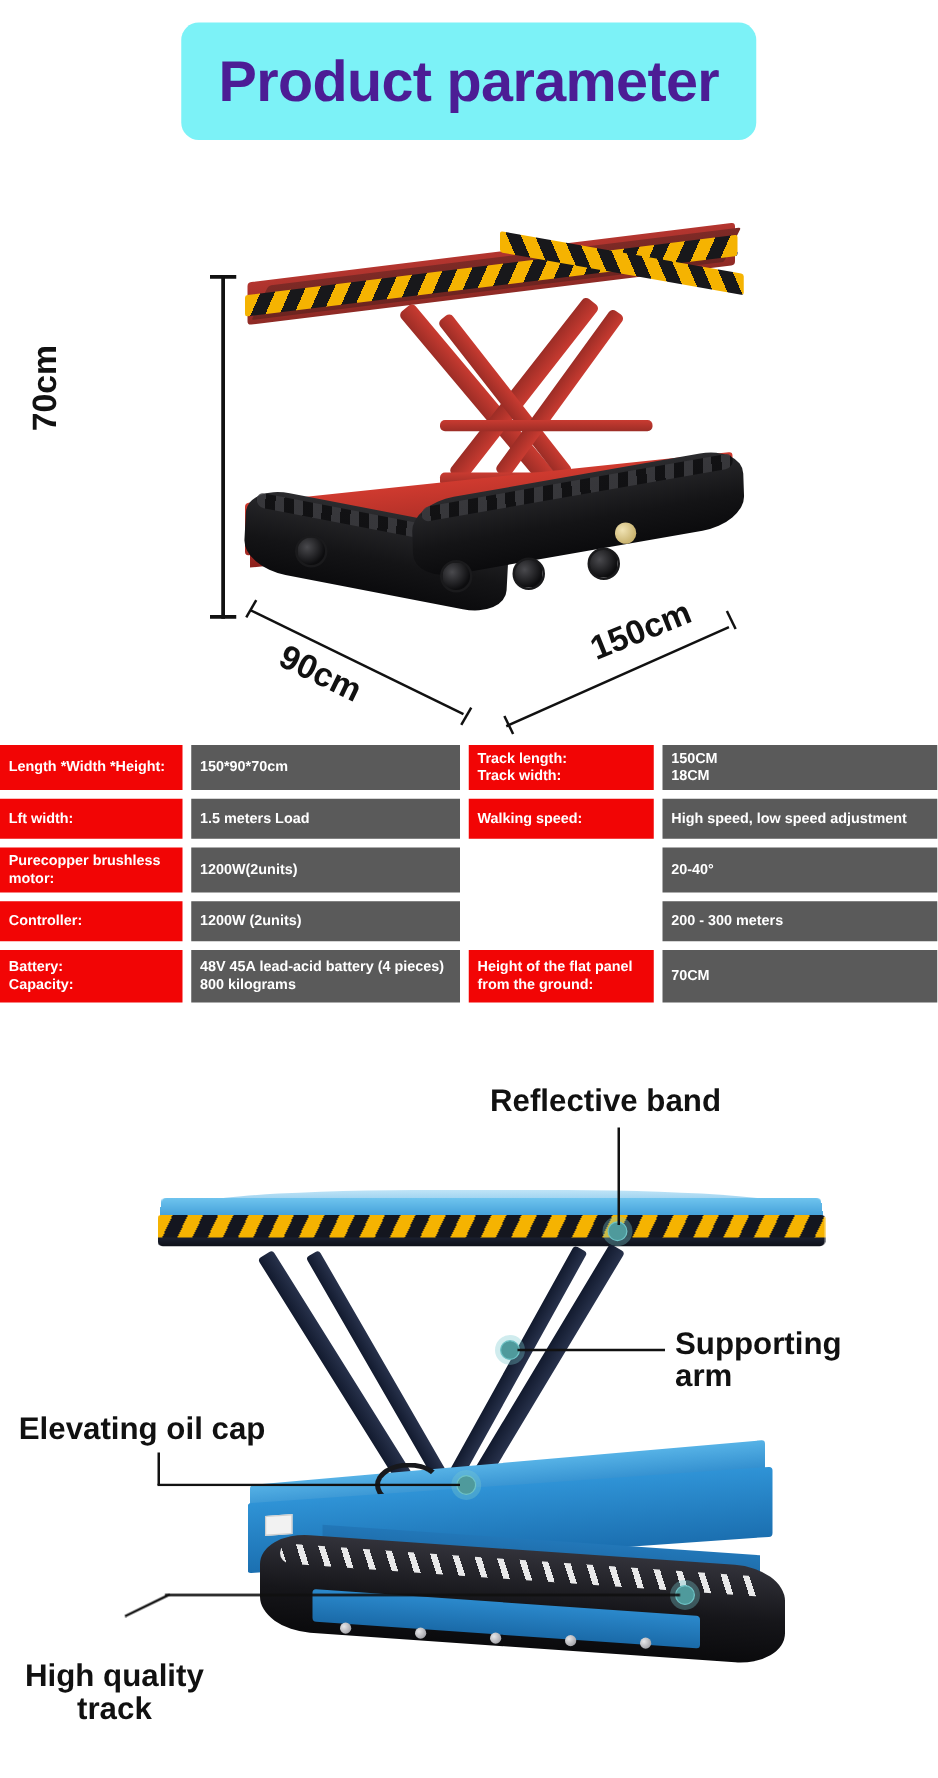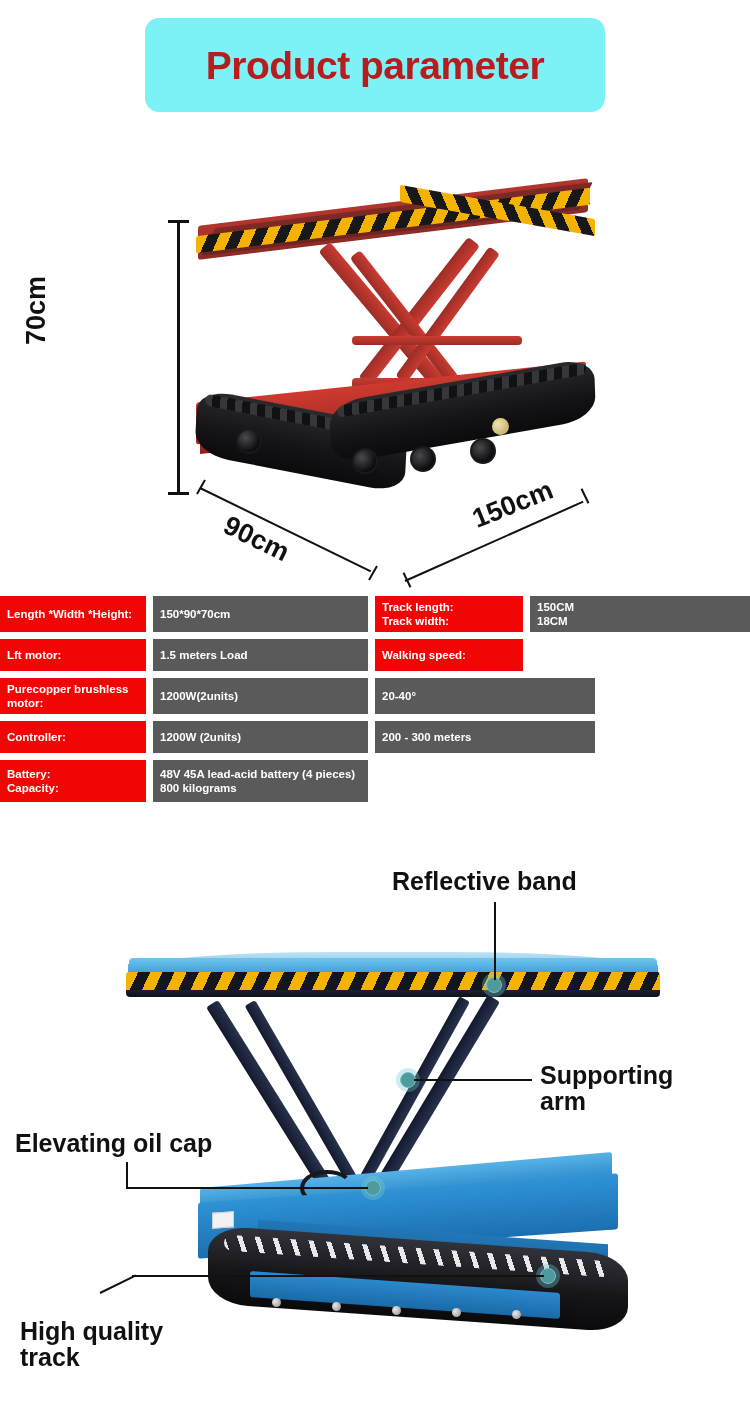--- a/index.html
+++ b/index.html
@@ -16,23 +16,23 @@
   
   .title-banner {
     position: absolute;
     left: 145px; top: 18px;
     width: 460px; height: 94px;
     background: #7cf2f7;
     border-radius: 14px;
     display: flex; align-items: center; justify-content: center;
   }
   .title-banner .title-text {
-    font-size: 39px;
+    font-size: 46px;
     font-weight: bold;
-    color: #b91c1c;
+    color: #4c1d95;
     letter-spacing: -0.5px;
     line-height: 1;
   }
 
   
   .hero { position: absolute; left: 0; top: 150px; width: 750px; height: 430px; }
 
   .dim-label {
     position: absolute;
     font-size: 27px; font-weight: bold; color:#111;
@@ -134,21 +134,21 @@
   .hub {
     position:absolute; width:17px; height:17px; border-radius:50%;
     background: radial-gradient(circle at 35% 35%, #f0e3b4, #b99f52);
   }
 
   
   .spec-table { position: absolute; left: 0; top: 596px; width: 750px; }
   .spec-row { display: flex; gap: 7px; margin-bottom: 7px; }
   .spec-group { display: flex; gap: 7px; }
   .g-left  { width: 368px; }
-  .g-right { width: 375px; }
+  .g-right { width: 375px; justify-content: flex-end; }
   .cell {
     display: flex; align-items: center;
     padding: 5px 7px;
     font-size: 11.5px; font-weight: bold;
     line-height: 1.22;
     white-space: pre-line;
   }
   .cell-label { background: #f20505; color: #ffffff; }
   .cell-value { background: #5a5a5a; color: #ffffff; font-weight: bold; }
   .g-left .cell-label  { width: 146px; min-width:146px; }
@@ -165,21 +165,21 @@
   .callout-area { position: absolute; left: 0; top: 840px; width: 666px; height: 582px; }
 
   .callout-label {
     position: absolute;
     font-size: 25px; font-weight: bold; color: #111;
     white-space: pre-line; line-height: 1.05;
   }
   .cl-reflective { left: 392px; top: 28px; }
   .cl-support    { left: 540px; top: 222px; }
   .cl-oil        { left: 15px;  top: 290px; }
-  .cl-track      { left: 20px;  top: 478px; }
+  .cl-track      { left: 20px;  top: 488px; text-align: center; }
 
   .lead { position: absolute; background: #111; }
   .lead-v { width: 2px; }
   .lead-h { height: 2px; }
   .lead-d { height: 2px; transform-origin: left center; }
 
   .marker {
     position:absolute; width: 16px; height: 16px; border-radius:50%;
     background: #4f9a9c;
     box-shadow: 0 0 0 4px rgba(120,200,205,.35);
@@ -350,25 +350,26 @@
       <div class="spec-group g-right">
         <div class="cell cell-label">Track length:
 Track width:</div>
         <div class="cell cell-value">150CM
 18CM</div>
       </div>
     </div>
 
     <div class="spec-row r-h2">
       <div class="spec-group g-left">
-        <div class="cell cell-label">Lft motor:</div>
+        <div class="cell cell-label">Lft width:</div>
         <div class="cell cell-value">1.5 meters Load</div>
       </div>
       <div class="spec-group g-right">
         <div class="cell cell-label">Walking speed:</div>
+        <div class="cell cell-value">High speed, low speed adjustment</div>
       </div>
     </div>
 
     <div class="spec-row r-h3">
       <div class="spec-group g-left">
         <div class="cell cell-label">Purecopper brushless
 motor:</div>
         <div class="cell cell-value">1200W(2units)</div>
       </div>
       <div class="spec-group g-right">
@@ -385,20 +386,25 @@
         <div class="cell cell-value">200 - 300 meters</div>
       </div>
     </div>
 
     <div class="spec-row r-h5">
       <div class="spec-group g-left">
         <div class="cell cell-label">Battery:
 Capacity:</div>
         <div class="cell cell-value">48V 45A lead-acid battery (4 pieces)
 800 kilograms</div>
+      </div>
+      <div class="spec-group g-right">
+        <div class="cell cell-label">Height of the flat panel
+from the ground:</div>
+        <div class="cell cell-value">70CM</div>
       </div>
     </div>
 
   </div>
 
   <div class="callout-area">
 
     <div>
       <div class="b-platform-surface"></div>
       <div class="b-platform"></div>

